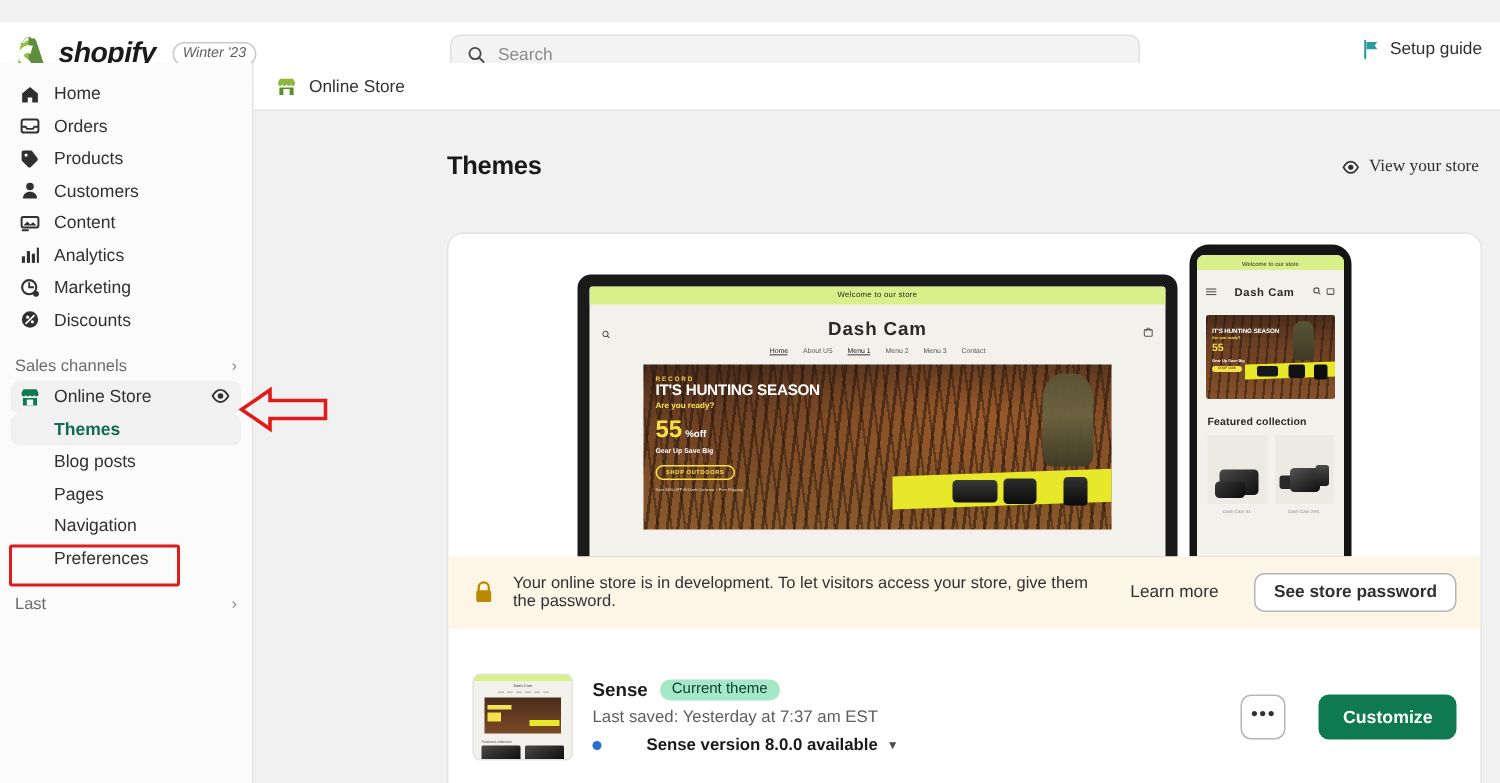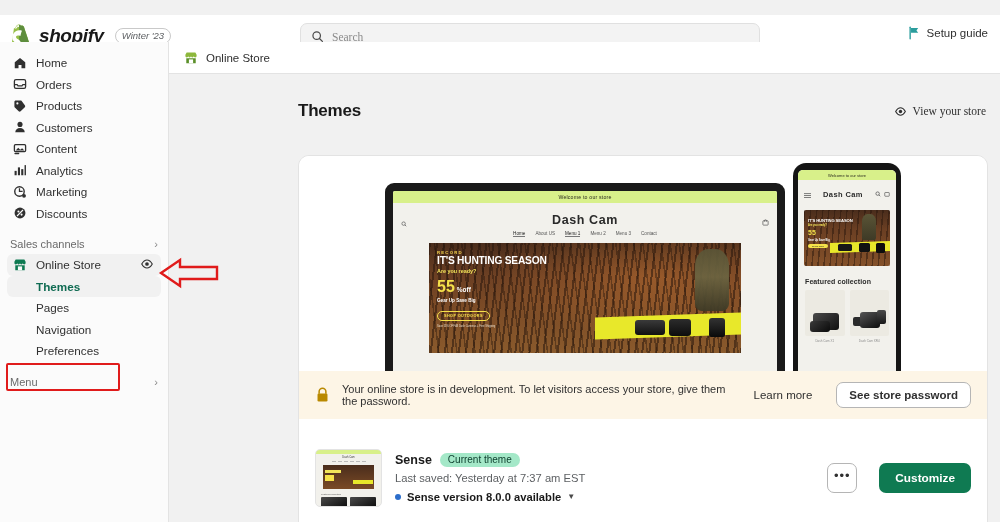--- a/index.html
+++ b/index.html
@@ -16,21 +16,21 @@
     background: #ffffff; border-bottom: 1px solid #e3e3e3;
     display: flex; align-items: center;
   }
   .brand { display: flex; align-items: center; gap: 7px; padding-left: 10px; width: 290px; }
   .bag-icon { width: 22px; height: 23px; flex: 0 0 auto; }
   .wordmark { font-size: 19px; font-weight: 700; font-style: italic; letter-spacing: -0.4px; color: #1a1a1a; }
   .season-pill {
     border: 1px solid #c9c9c9; border-radius: 9px; font-size: 9.5px; font-style: italic;
     color: #5c5f62; padding: 1.5px 6px; margin-left: 4px; white-space: nowrap;
   }
-  .searchwrap { position: absolute; left: 300px; top: 8px; width: 460px; height: 27px; font-family: Liberation Serif, serif; }
+  .searchwrap { position: absolute; left: 300px; top: 8px; width: 460px; height: 27px; }
   .searchbox {
     width: 100%; height: 100%; background: #f3f3f3; border: 1px solid #e0e0e0;
     border-radius: 7px; display: flex; align-items: center; padding: 0 10px; gap: 8px;
   }
   .searchbox .ph { font-size: 11.5px; color: #8a8a8a; }
   .setup-guide {
     position: absolute; right: 12px; top: 11px; display: flex; align-items: center; gap: 6px;
     font-size: 11.5px; color: #303030; cursor: pointer;
   }
 
@@ -207,21 +207,21 @@
   .theme-info { flex: 1; }
   .theme-name-line { display: flex; align-items: center; gap: 8px; }
   .theme-name { font-size: 12.5px; font-weight: 700; color: #1a1a1a; }
   .badge-current {
     background: #a4e8c8; color: #0c3d2c; font-size: 10px; border-radius: 9px;
     padding: 1.5px 8px; white-space: nowrap;
   }
   .theme-saved { font-size: 11.2px; color: #5c5f62; margin-top: 5px; }
   .theme-version { display: flex; align-items: center; gap: 6px; margin-top: 7px; cursor: pointer; }
   .dot-blue { width: 6px; height: 6px; border-radius: 50%; background: #2c6ecb; flex: 0 0 6px; }
-  .ver-text { font-size: 11.2px; font-weight: 700; color: #1a1a1a; }
+  .ver-text { font-size: 11.2px; font-weight: 700; color: #1a1a1a; margin-left: 24px; }
   .caret { font-size: 8px; color: #4a4a4a; }
   .btn-dots {
     width: 30px; height: 30px; background: #ffffff; border: 1px solid #b5b5b5; border-radius: 7px;
     display: flex; align-items: center; justify-content: center; cursor: pointer;
     font-size: 13px; color: #303030; letter-spacing: 1px; line-height: 0; padding-bottom: 4px;
   }
   .btn-customize {
     background: #0f7a52; color: #ffffff; border: none; border-radius: 7px;
     font-size: 11.8px; font-weight: 600; padding: 8px 16px; cursor: pointer; margin-left: 9px;
     font-family: "Liberation Sans", sans-serif;
@@ -377,33 +377,36 @@
             <path d="M8 3.4C4.6 3.4 2 8 2 8s2.6 4.6 6 4.6S14 8 14 8s-2.6-4.6-6-4.6z" fill="none" stroke="#303030" stroke-width="1.3"></path>
             <circle cx="8" cy="8" r="2.1" fill="#303030"></circle>
           </svg>
       </span>
     </div>
 
     <div class="sub-item selected">
       <span>Themes</span>
     </div>
     <div class="sub-item">
+      <span>Blog posts</span>
+    </div>
+    <div class="sub-item">
       <span>Pages</span>
     </div>
     <div class="sub-item">
       <span>Navigation</span>
     </div>
     <div class="sub-item">
       <span>Preferences</span>
     </div>
 
     <div class="nav-gap"></div>
 
     <div class="section-head">
-      <span>Menu</span>
+      <span>Last</span>
       <span class="chev">›</span>
     </div>
   </div>
 
   <div class="main">
 
     <div class="crumb">
       <svg width="14" height="14" viewBox="0 0 16 16">
         <path d="M1.6 4.4 3 1.8h10l1.4 2.6v1.4c0 .9-.7 1.5-1.6 1.5s-1.6-.6-1.6-1.5c0 .9-.7 1.5-1.6 1.5S8 6.7 8 5.8c0 .9-.7 1.5-1.6 1.5s-1.6-.6-1.6-1.5c0 .9-.7 1.5-1.6 1.5s-1.6-.6-1.6-1.5z" fill="#8db83c"></path>
         <path d="M2.6 8.3V14h10.8V8.3" fill="#5a8f28"></path>

